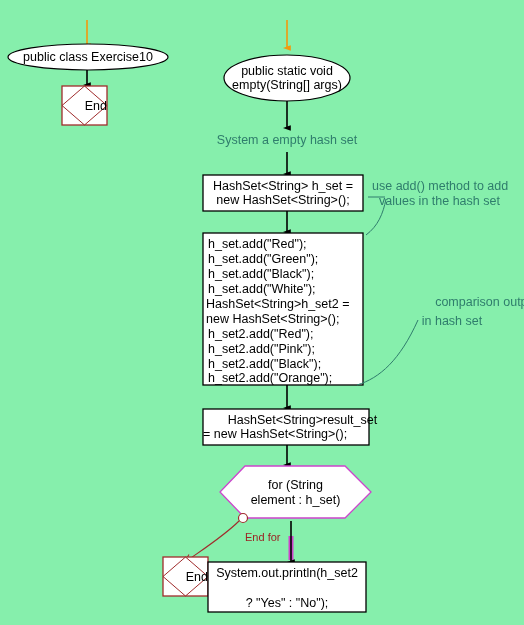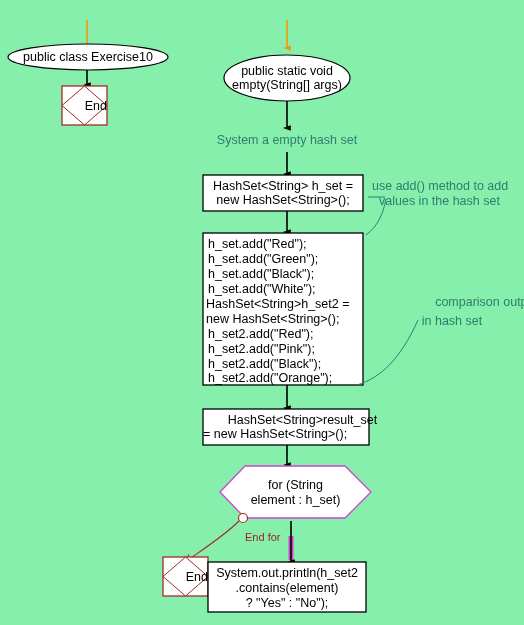--- a/index.html
+++ b/index.html
@@ -174,16 +174,15 @@
   <div class="node-text" style="left:203px; top:427px; width:142px;">= new HashSet&lt;String&gt;();</div>
 
   <div class="node-text" style="left:220px; top:478px; width:151px;">for (String</div>
   <div class="node-text" style="left:220px; top:493px; width:151px;">element : h_set)</div>
 
   <div class="endfor" style="left:245px; top:531px;">End for</div>
 
   <div class="end-label" style="left:163px; top:570px; width:45px;">End</div>
 
   <div class="node-text" style="left:208px; top:566px; width:158px;">System.out.println(h_set2</div>
-  <div class="node-text" style="left:208px; top:581px; width:158px;">.contains(element)</div>
   <div class="node-text" style="left:208px; top:596px; width:158px;">? "Yes" : "No");</div>
 
 </div>
 
 </body></html>

